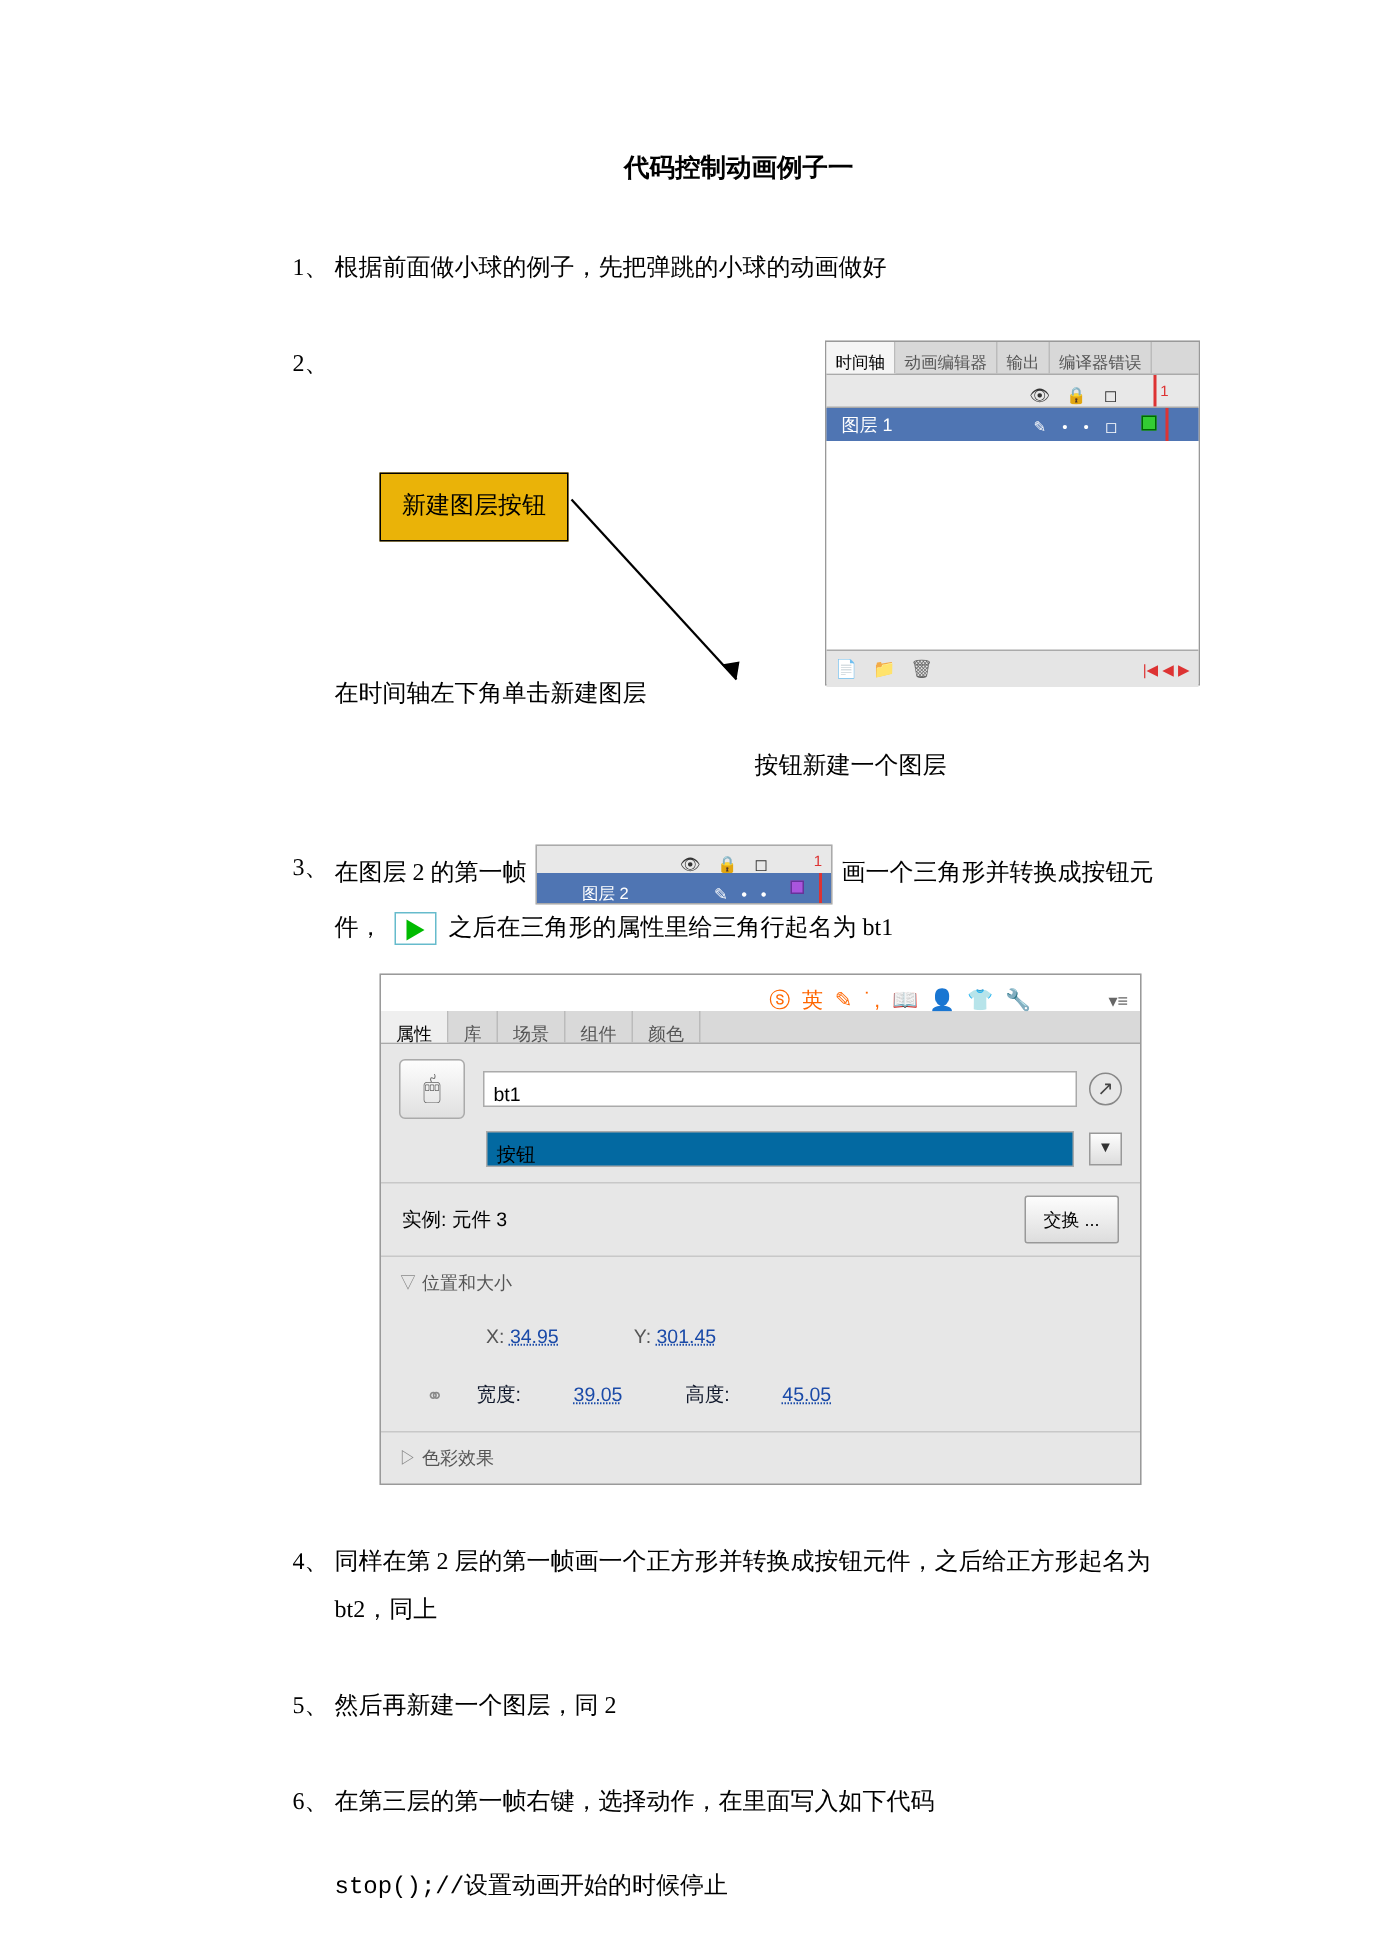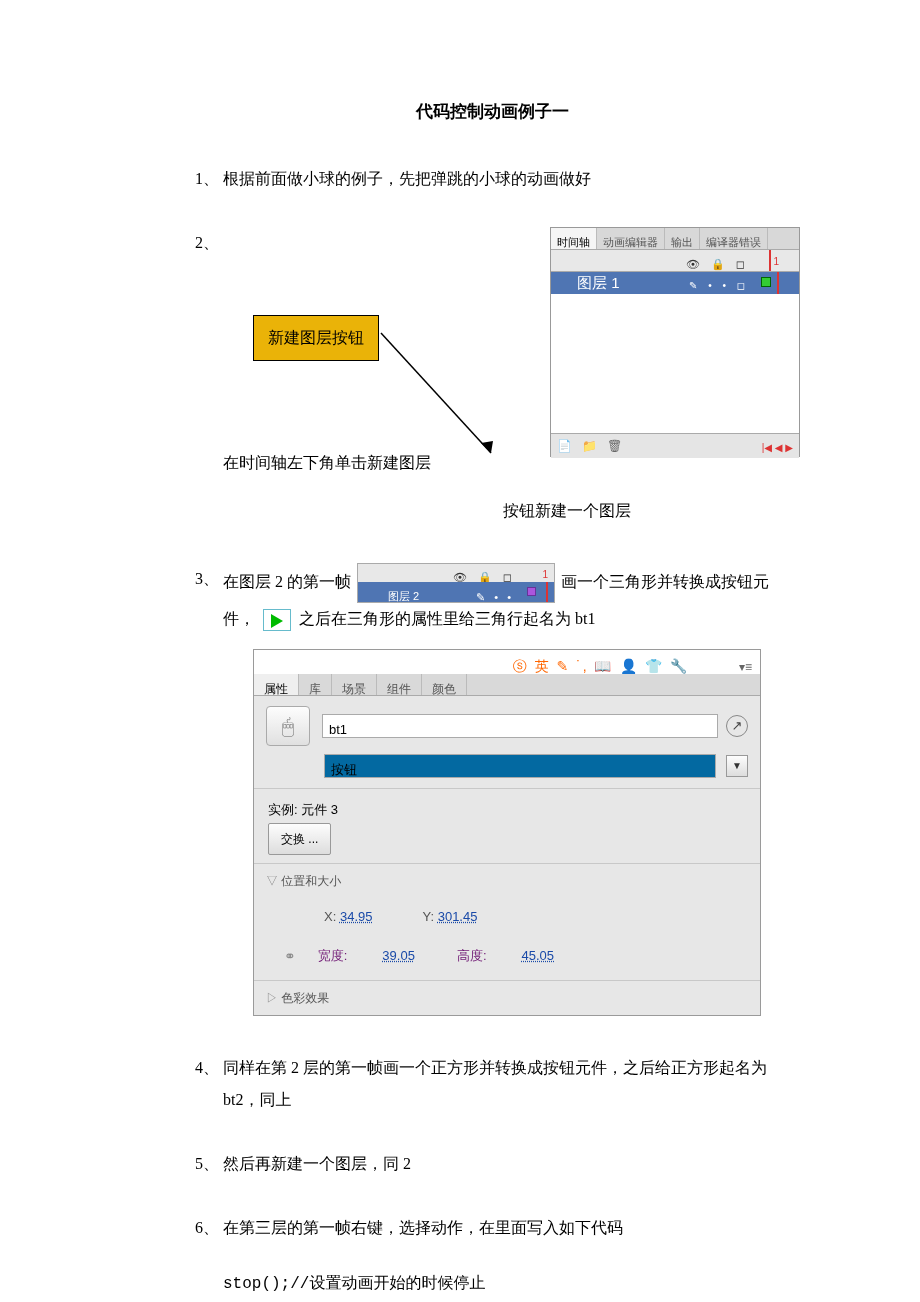--- a/index.html
+++ b/index.html
@@ -16,21 +16,21 @@
   .arrow-svg { position: absolute; left: 150px; top: 90px; }
   .fig-timeline { position: absolute; right: -10px; top: -8px; width: 250px; height: 230px; background: #e5e5e5; border: 1px solid #999; font-family: "Microsoft YaHei", sans-serif; font-size: 12px; }
   .fig-tl-tabs { display: flex; background: #d8d8d8; height: 22px; border-bottom: 1px solid #aaa; }
   .fig-tl-tab { padding: 3px 6px; font-size: 11px; color: #555; border-right: 1px solid #bbb; white-space: nowrap; }
   .fig-tl-tab.active { background: #f5f5f5; color: #000; }
   .fig-tl-head { height: 22px; position: relative; background: #e8e8e8; border-bottom: 1px solid #aaa; }
   .fig-tl-head .icons { position: absolute; right: 50px; top: 3px; font-size: 11px; letter-spacing: 4px; color: #333; }
   .fig-tl-head .redline { position: absolute; right: 28px; top: 0; width: 2px; height: 100%; background: #d33; }
   .fig-tl-head .frame1 { position: absolute; right: 20px; top: 2px; font-size: 10px; color: #d33; }
   .fig-tl-row { height: 22px; background: #4f75b3; color: #fff; display: flex; align-items: center; position: relative; }
-  .fig-tl-row .layer-name { padding-left: 26px; font-size: 15px; }
+  .fig-tl-row .layer-name { padding-left: 10px; font-size: 12px; }
   .fig-tl-row .layer-tools { position: absolute; right: 50px; top: 4px; font-size: 10px; color: #fff; letter-spacing: 4px; }
   .fig-tl-row .kf { position: absolute; right: 28px; top: 5px; width: 10px; height: 10px; background: #3c3; border: 1px solid #060; }
   .fig-tl-row .redline2 { position: absolute; right: 20px; top: 0; width: 2px; height: 100%; background: #d33; }
   .fig-tl-body { background: #fff; height: 140px; border-bottom: 1px solid #aaa; }
   .fig-tl-foot { height: 24px; background: #e5e5e5; display: flex; align-items: center; padding: 0 6px; gap: 10px; font-size: 12px; color: #666; position: relative; }
   .fig-tl-foot .nl-icon::before { content: "📄"; font-size: 12px; }
   .fig-tl-foot .fld-icon::before { content: "📁"; font-size: 12px; }
   .fig-tl-foot .del-icon::before { content: "🗑"; font-size: 12px; }
   .fig-tl-foot .scrub { position: absolute; right: 6px; top: 4px; font-size: 10px; color: #d33; }
   .step2-text { position: absolute; left: 0; top: 212px; }
@@ -57,31 +57,31 @@
   .fig-props .tabs { display: flex; background: #d9d9d9; height: 22px; border-bottom: 1px solid #aaa; }
   .fig-props .tab { padding: 3px 10px; border-right: 1px solid #bbb; color: #555; font-size: 12px; }
   .fig-props .tab.active { background: #efefef; color: #000; }
   .fig-props .name-row { display: flex; align-items: center; padding: 10px 12px 4px 12px; gap: 12px; }
   .fig-props .btn-sym { width: 44px; height: 40px; background: linear-gradient(#fdfdfd,#e0e0e0); border: 1px solid #aaa; border-radius: 4px; display: flex; align-items: center; justify-content: center; font-size: 20px; color: #666; }
   .fig-props .name-input { flex: 1; height: 24px; background: #fff; border: 1px solid #aaa; padding: 2px 6px; font-size: 13px; }
   .fig-props .circ-btn { width: 22px; height: 22px; border: 1px solid #888; border-radius: 50%; display: flex; align-items: center; justify-content: center; font-size: 13px; color: #444; }
   .fig-props .type-row { display: flex; align-items: center; padding: 4px 12px 10px 70px; gap: 10px; }
   .fig-props .type-sel { flex: 1; height: 24px; background: #0369a1; border: 1px solid #aaa; padding: 2px 6px; }
   .fig-props .dd-btn { width: 22px; height: 22px; background: linear-gradient(#fdfdfd,#ddd); border: 1px solid #999; display: flex; align-items: center; justify-content: center; font-size: 10px; color: #333; }
-  .fig-props .inst-row { display: flex; align-items: flex-start; justify-content: space-between; padding: 8px 14px; border-top: 1px solid #c8c8c8; flex-direction: column; }
+  .fig-props .inst-row { display: flex; align-items: center; justify-content: space-between; padding: 8px 14px; border-top: 1px solid #c8c8c8; }
   .fig-props .inst-row .swap-btn { padding: 3px 12px; background: linear-gradient(#fdfdfd,#ddd); border: 1px solid #999; border-radius: 2px; font-size: 12px; }
   .fig-props .section-hdr { padding: 5px 12px; border-top: 1px solid #c8c8c8; color: #555; font-size: 12px; }
   .fig-props .section-hdr::before { content: "▽ "; color: #888; }
   .fig-props .section-hdr.closed::before { content: "▷ "; }
   .fig-props .xy-row { display: flex; align-items: center; padding: 6px 12px 6px 70px; gap: 50px; }
   .fig-props .xy-row .lab { color: #555; }
   .fig-props .xy-row .val { color: #1a4aa8; text-decoration: underline dotted; }
   .fig-props .wh-row { display: flex; align-items: center; padding: 6px 12px 10px 30px; gap: 12px; }
   .fig-props .wh-row .link { color: #888; font-size: 14px; margin-right: 10px; }
-  .fig-props .wh-row .lab { color: #701a75; }
+  .fig-props .wh-row .lab { color: #0f172a; }
   .fig-props .wh-row .val { color: #1a4aa8; text-decoration: underline dotted; margin-right: 30px; margin-left: 23px; }
 
   .code { font-family: "Courier New", monospace; }
 </style>
 </head>
 <body>
 
 <div class="page">
   <h1>代码控制动画例子一</h1>
 

